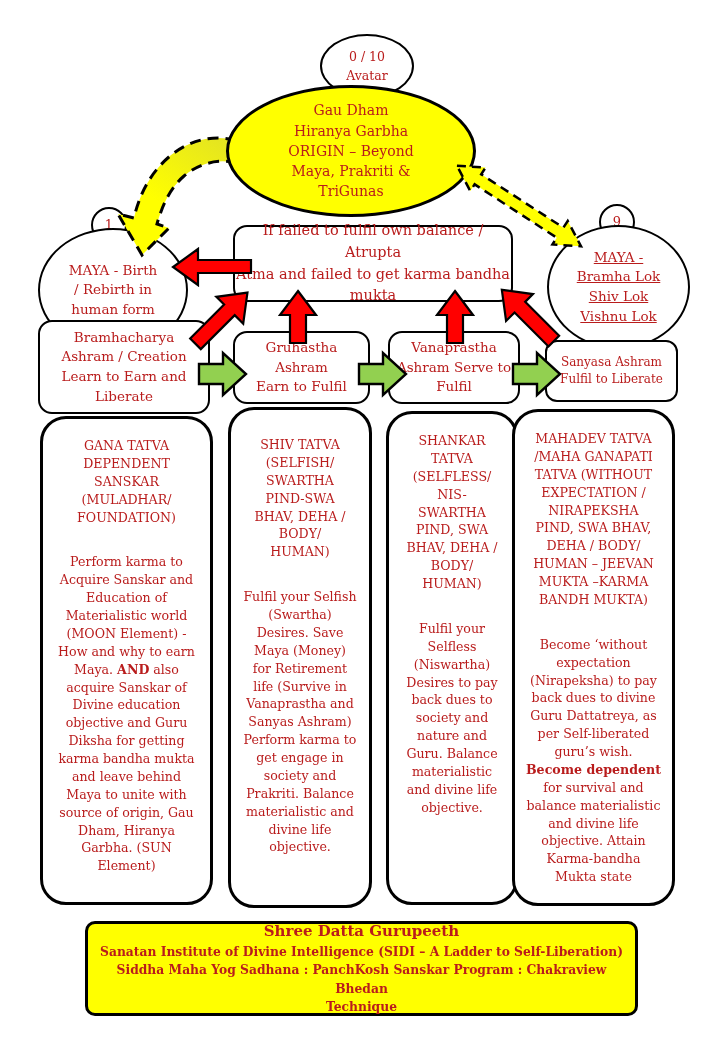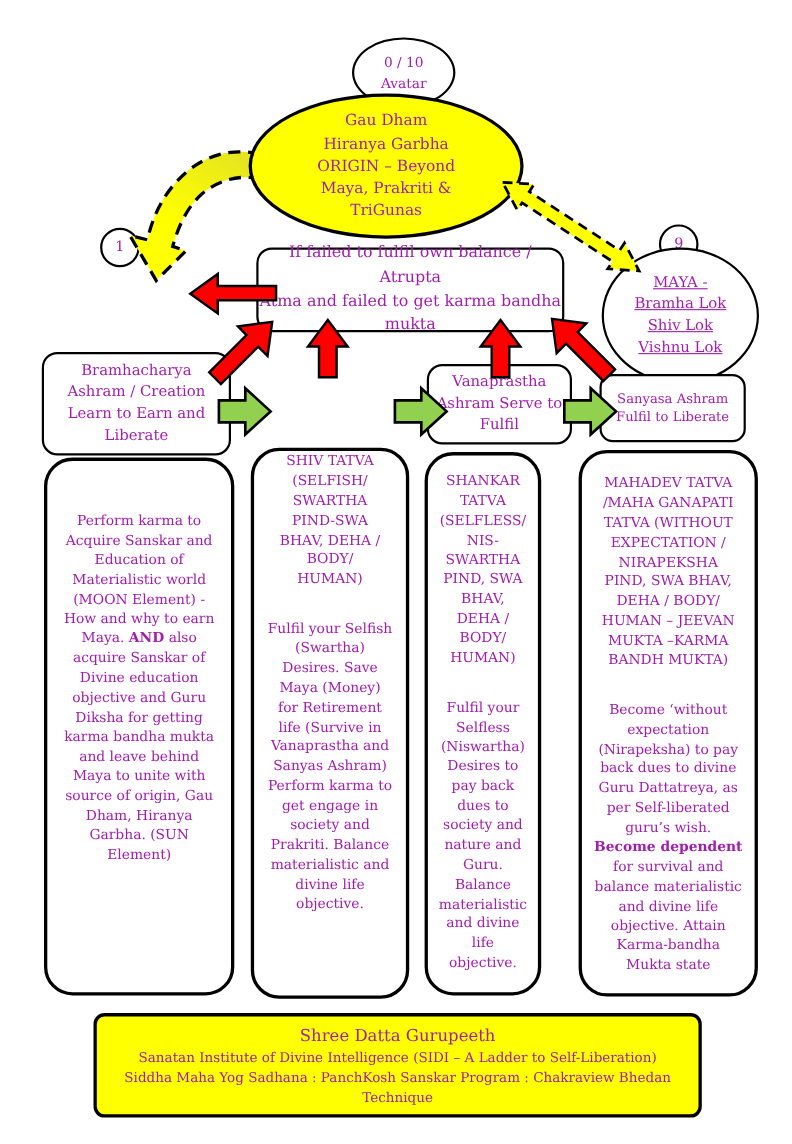--- a/index.html
+++ b/index.html
@@ -1,17 +1,17 @@
 <!DOCTYPE html>
 <html><head>
 <meta charset="utf-8">
 <style>
   html,body{margin:0;padding:0;background:#fff;}
   .canvas{position:relative;width:720px;height:1040px;background:#fff;overflow:hidden;
-          font-family:"DejaVu Serif","Liberation Serif",serif;color:#a21caf;}
+          font-family:"DejaVu Serif","Liberation Serif",serif;color:#b91c1c;}
   .shape{position:absolute;box-sizing:border-box;border:2.5px solid #000;background:#fff;
          display:flex;flex-direction:column;align-items:center;justify-content:center;
          text-align:center;white-space:pre-line;line-height:1.45;}
   .ellipse{border-radius:50%;}
   .rbox{border-radius:14px;}
   .tall{border-radius:26px;border-width:3px;justify-content:flex-start;
         font-size:12.6px;line-height:1.42;padding:18px 12px;}
   .tall .body{margin-top:27px;}
   .arrow{position:absolute;}
   svg{display:block;overflow:visible;}
@@ -22,25 +22,25 @@
   .circle1{left:91px;top:207px;}
   .circle9{left:599px;top:204px;}
   .mayaL{left:38px;top:228px;width:150px;height:124px;font-size:13.5px;z-index:2;}
   .mayaR{left:547px;top:225px;width:143px;height:124px;font-size:13.5px;z-index:2;text-decoration:underline;}
   .centerbox{left:233px;top:225px;width:280px;height:77px;font-size:14.5px;line-height:1.5;z-index:2;}
   .boxA{left:38px;top:320px;width:172px;height:94px;font-size:13.5px;z-index:3;}
   .boxB{left:233px;top:331px;width:137px;height:73px;font-size:13.5px;z-index:3;}
   .boxC{left:388px;top:331px;width:132px;height:73px;font-size:13.5px;z-index:3;}
   .boxD{left:545px;top:340px;width:133px;height:62px;font-size:12px;z-index:3;border-radius:12px;}
   .t1{left:40px;top:416px;width:173px;height:489px;}
-  .t2{left:228px;top:407px;width:144px;height:501px;padding-top:0;}
-  .t3{left:386px;top:411px;width:106px;height:494px;justify-content:flex-end;}
-  .t4{left:526px;top:409px;width:163px;height:497px;padding-left:10px;padding-right:10px;}
+  .t2{left:228px;top:407px;width:144px;height:501px;padding-top:26px;}
+  .t3{left:386px;top:411px;width:132px;height:494px;justify-content:flex-start;}
+  .t4{left:512px;top:409px;width:163px;height:497px;padding-left:10px;padding-right:10px;}
   .footer{left:85px;top:921px;width:553px;height:95px;background:#FFFF00;border-width:3px;
-          border-radius:10px;font-weight:normal;font-size:12.3px;line-height:1.5;z-index:2;padding:4px 10px;}
+          border-radius:10px;font-weight:bold;font-size:12.3px;line-height:1.5;z-index:2;padding:4px 10px;}
   .footer .f1{font-size:15px;}
   .z5{z-index:5;}
   .z3{z-index:3;}
 </style>
 </head>
 <body>
 
 <div class="canvas">
 
   <div class="shape ellipse avatar">
@@ -70,20 +70,25 @@
 
   <div class="arrow z5" style="left:444px;top:190px;transform:rotate(33deg);">
     <svg width="150" height="32" viewBox="0 0 150 32">
       <polygon points="1,16 26,2 26,10 124,10 124,2 149,16 124,30 124,22 26,22 26,30" stroke="#000" stroke-width="2.5" stroke-dasharray="9,6" fill="#FFFF00"></polygon>
     </svg>
   </div>
 
   <div class="shape ellipse numcircle circle1">
     <span>1</span>
   </div>
+  <div class="shape ellipse mayaL">
+    <span>MAYA - Birth
+/ Rebirth in
+human form</span>
+  </div>
   <div class="shape rbox boxA">
     <span>Bramhacharya
 Ashram  / Creation
 Learn to Earn and
 Liberate</span>
   </div>
 
   <div class="shape ellipse numcircle circle9">
     <span>9</span>
   </div>
@@ -97,20 +102,25 @@
     <span>Sanyasa Ashram
 Fulfil to Liberate</span>
   </div>
 
   <div class="shape rbox centerbox">
     <span>If failed to fulfil own balance / Atrupta
 Atma and failed to get karma bandha
 mukta</span>
   </div>
 
+  <div class="shape rbox boxB">
+    <span>Gruhastha
+Ashram
+Earn to Fulfil</span>
+  </div>
   <div class="shape rbox boxC">
     <span>Vanaprastha
 Ashram Serve to
 Fulfil</span>
   </div>
 
   <div class="arrow z5" style="left:172px;top:248px;">
     <svg width="80" height="38" viewBox="0 0 80 38">
       <polygon points="79,12 26,12 26,1 1,19 26,37 26,25 79,25" stroke="#000" stroke-width="2.2" fill="#FF0000"></polygon>
     </svg>
@@ -146,20 +156,25 @@
       <polygon points="1,13 25,13 25,2 48,23 25,44 25,33 1,33" stroke="#000" stroke-width="2.4" fill="#92D050"></polygon>
     </svg>
   </div>
   <div class="arrow z5" style="left:512px;top:351px;">
     <svg width="50" height="46" viewBox="0 0 50 46">
       <polygon points="1,13 25,13 25,2 48,23 25,44 25,33 1,33" stroke="#000" stroke-width="2.4" fill="#92D050"></polygon>
     </svg>
   </div>
 
   <div class="shape tall t1">
+    <div>GANA TATVA
+DEPENDENT
+SANSKAR
+(MULADHAR/
+FOUNDATION)</div>
     <div class="body"><span>Perform karma to Acquire Sanskar and Education of Materialistic world (MOON Element) - How and why to earn Maya. </span><b>AND</b><span> also acquire Sanskar of Divine education objective and Guru Diksha for getting karma bandha mukta and leave behind Maya to unite with source of origin, Gau Dham, Hiranya Garbha. (SUN Element)</span></div>
   </div>
 
   <div class="shape tall t2">
     <div>SHIV TATVA
 (SELFISH/
 SWARTHA
 PIND-SWA
 BHAV, DEHA /
 BODY/

